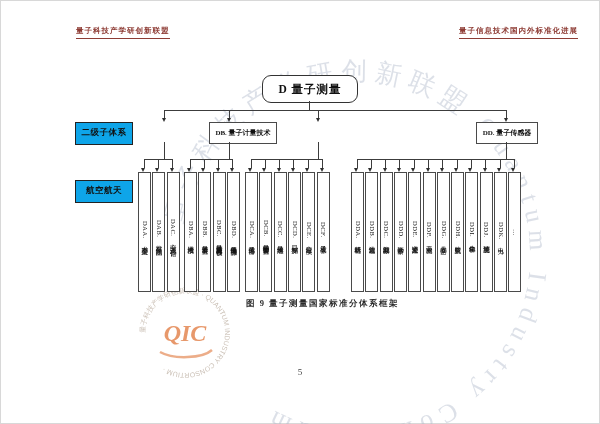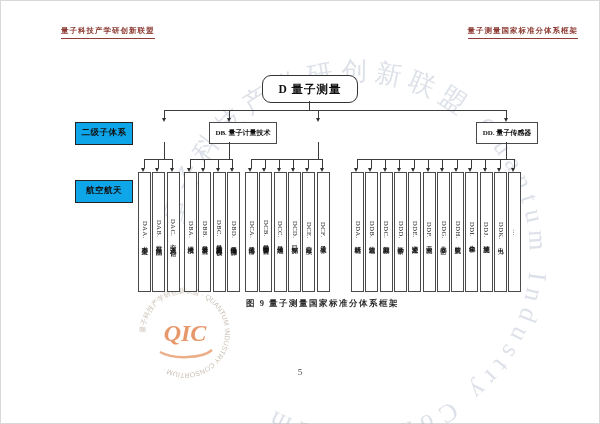--- a/index.html
+++ b/index.html
@@ -7,21 +7,21 @@
     position:relative; width:600px; height:424px; background:#ffffff;
     overflow:hidden; font-family:"Liberation Serif", serif;
     box-shadow:0 0 0 1px #d8d8d8 inset;
   }
   .watermark{position:absolute; left:0; top:0; z-index:0; pointer-events:none;}
   .hdr{
     position:absolute; top:26px; font-size:7.5px; font-weight:bold;
     color:#8e3c35; border-bottom:1px solid #8e3c35; padding-bottom:2px;
     letter-spacing:1px; z-index:2; white-space:nowrap;
   }
-  .hdr-left{left:61px;text-align:right;}
+  .hdr-left{left:76px;text-align:right;}
   .hdr-right{right:22px;}
   .diagram{position:absolute; left:0; top:0; width:596px; height:424px; z-index:1;}
   .root{
     position:absolute; left:262px; top:75px; width:94px; height:26px;
     border:1.5px solid #333; border-radius:9px; background:#fff;
     display:flex; align-items:center; justify-content:center;
     font-size:11.5px; font-weight:bold; color:#111; letter-spacing:1px;
   }
   .rowlabel{
     position:absolute; left:75px; width:56px; height:21px;
@@ -70,21 +70,21 @@
       <textPath href="#bigring" startOffset="30">量子科技产学研创新联盟   Quantum Industry Consortium</textPath>
     </text>
     <text font-size="7" fill="#b9ab9d" opacity="0.75" font-family="Liberation Sans, sans-serif">
       <textPath href="#smallring">量子科技产学研创新联盟 · QUANTUM INDUSTRY CONSORTIUM ·</textPath>
     </text>
     <text x="185" y="341" font-size="24" font-style="italic" font-weight="bold" fill="#e0763a" opacity="0.75" text-anchor="middle" font-family="Liberation Serif, serif">QIC</text>
     <path d="M 160,352 a 30,12 0 0 0 52,-2" stroke="#e0763a" stroke-width="2.5" fill="none" opacity="0.6"></path>
   </svg>
 
   <div class="hdr hdr-left">量子科技产学研创新联盟</div>
-  <div class="hdr hdr-right">量子测量国家标准分体系框架</div>
+  <div class="hdr hdr-right">量子信息技术国内外标准化进展</div>
 
   <div id="diagram" class="diagram">
     <div class="root">D 量子测量</div>
     <div class="rowlabel" style="top:121.5px;">二级子体系</div>
     <div class="rowlabel" style="top:179.5px;">航空航天</div>
     <div class="caption">图 9 量子测量国家标准分体系框架</div>
       <div class="cline" style="left: 164px; top: 110px; width: 1px; height: 8px;"></div>
       <div class="arrowhead" style="left: 161.5px; top: 118px;"></div>
       <div class="cline" style="left: 164px; top: 142px; width: 1px; height: 17px;"></div>
       <div class="l3box" style="left: 138px; top: 172px; width: 11px; height: 118px;">DAA. 术语和定义</div>

